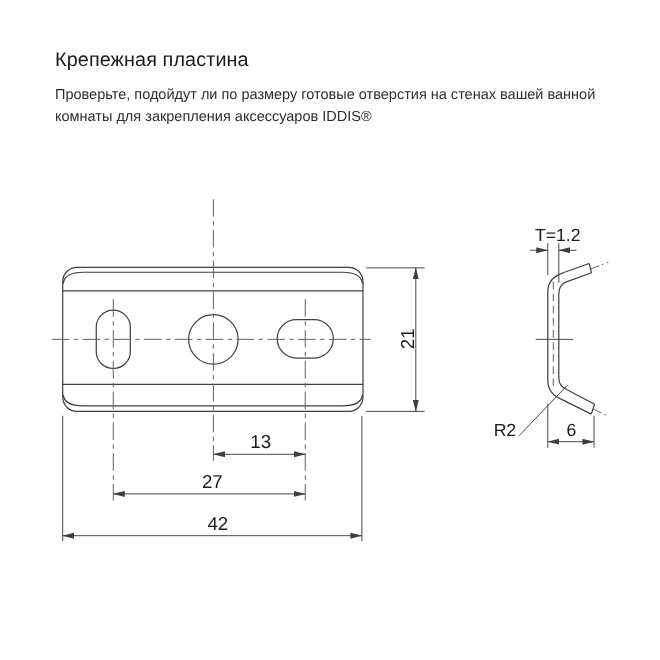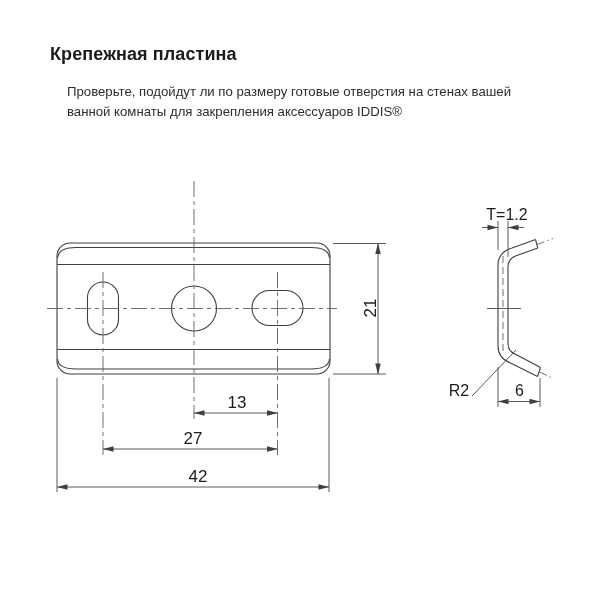--- a/index.html
+++ b/index.html
@@ -19,26 +19,26 @@
   }
   .header {
     position: absolute;
     left: 50px;
     top: 44px;
     width: 512px;
   }
   .header h1 {
     margin: 0 0 11px 0;
     font-size: 18px;
-    font-weight: bold;
+    font-weight: normal;
     color: #1a1a1a;
     letter-spacing: 0.1px;
   }
   .header p {
-    margin: 17px;
+    margin: 0;
     font-size: 13.2px;
     line-height: 19.5px;
     color: #2d2d2d;
   }
   svg.drawing {
     position: absolute;
     left: 0;
     top: 0;
     width: 600px;
     height: 600px;

